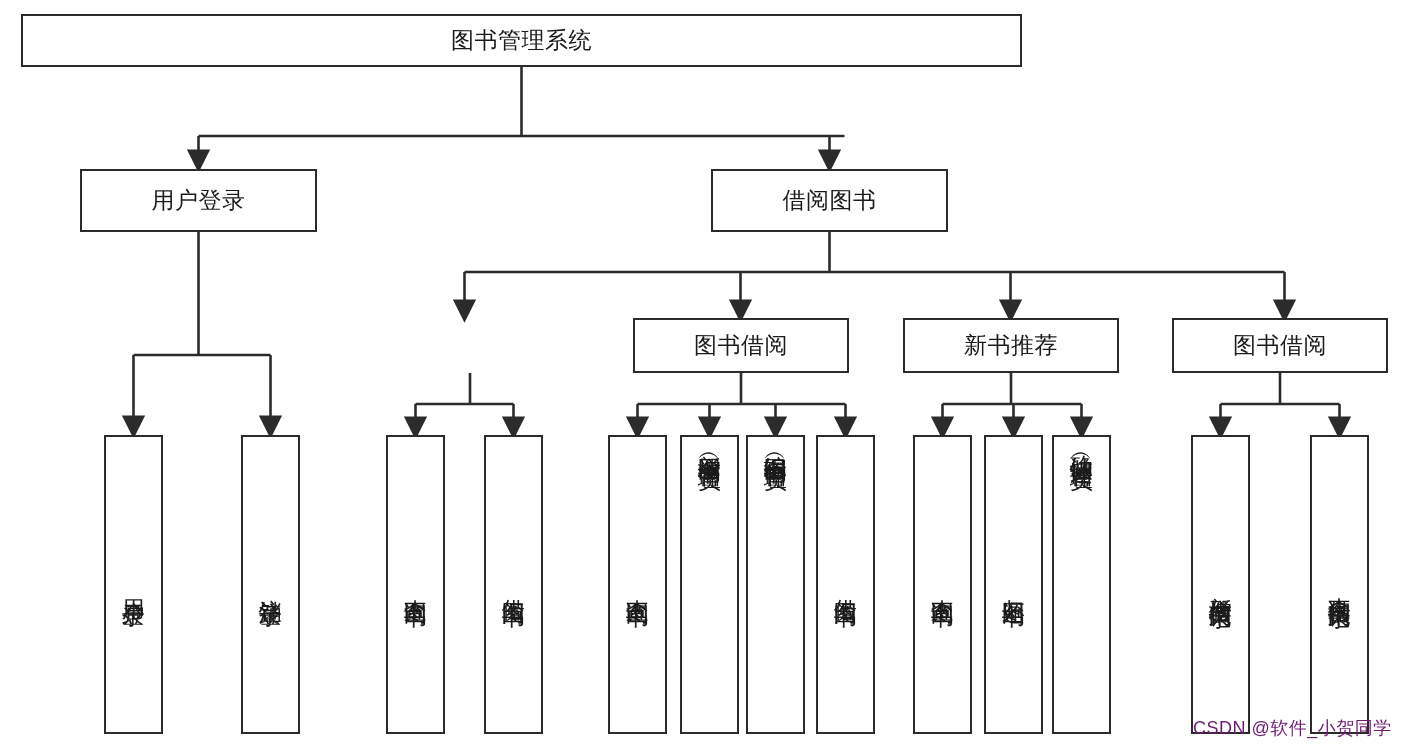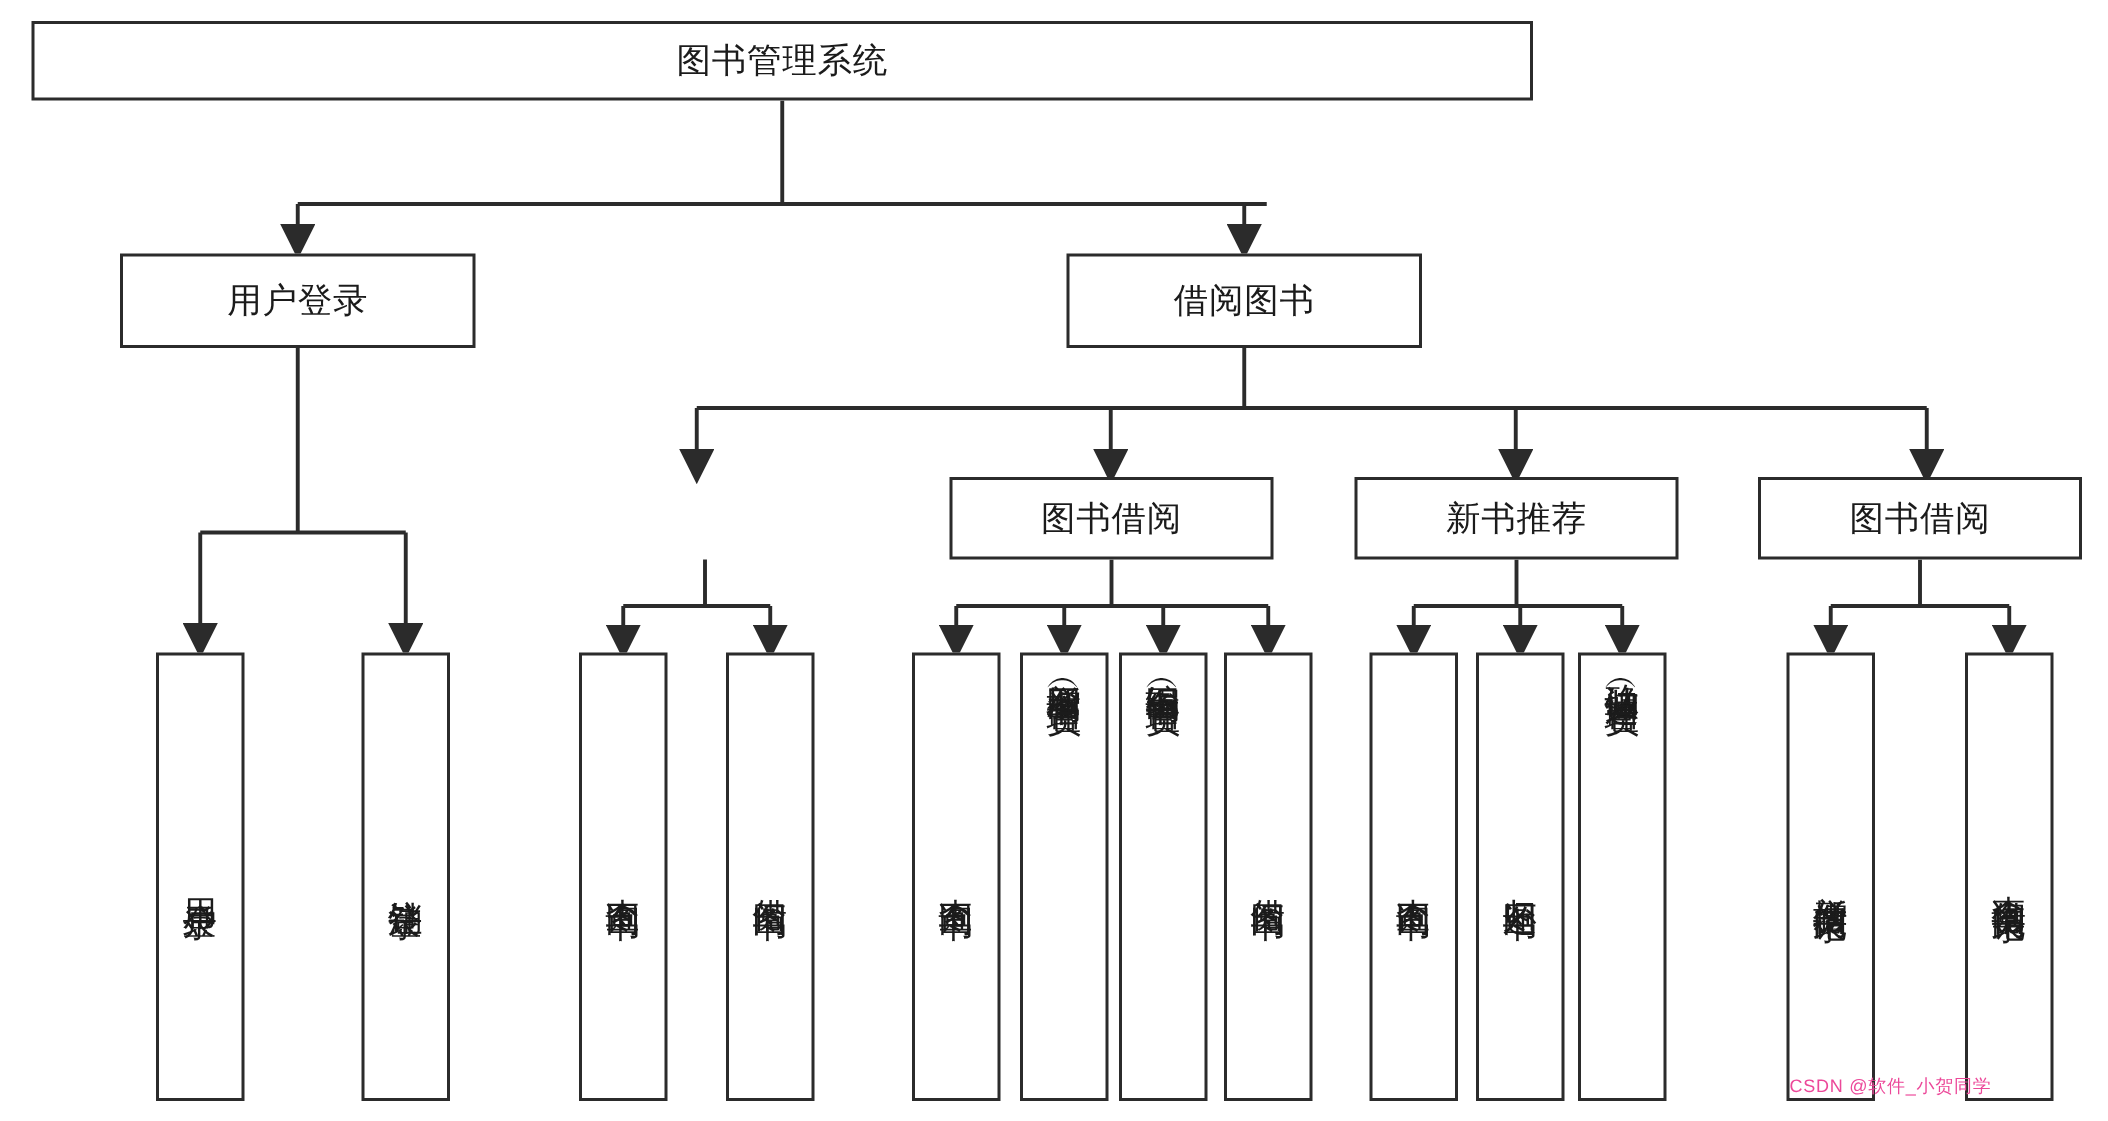--- a/index.html
+++ b/index.html
@@ -50,22 +50,22 @@
     font-size: 23px;
     line-height: 1.32;
     letter-spacing: 2px;
     white-space: nowrap;
   }
   .node.vert.center {
     align-items: center;
   }
   .watermark {
     position: absolute;
-    font-size: 12px;
-    color: #ec4899;
+    font-size: 18px;
+    color: #701a75;
     white-space: nowrap;
     letter-spacing: 0.5px;
   }
 </style>
 </head>
 <body>
 
 <div id="canvas">
 
   <svg class="edges" viewBox="0 0 1405 747" xmlns="http://www.w3.org/2000/svg">

